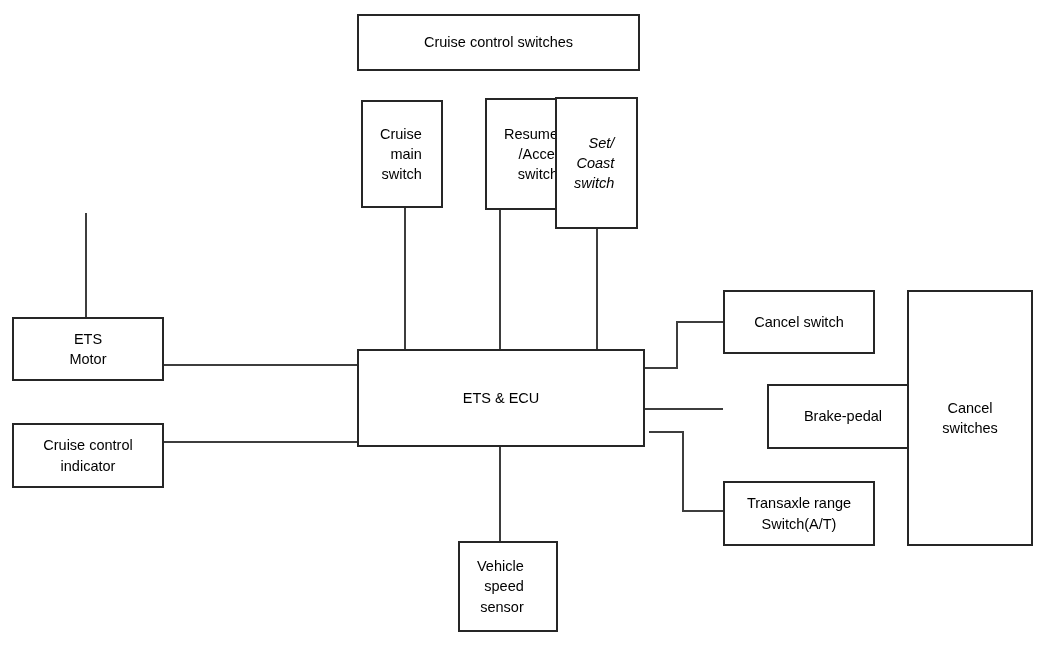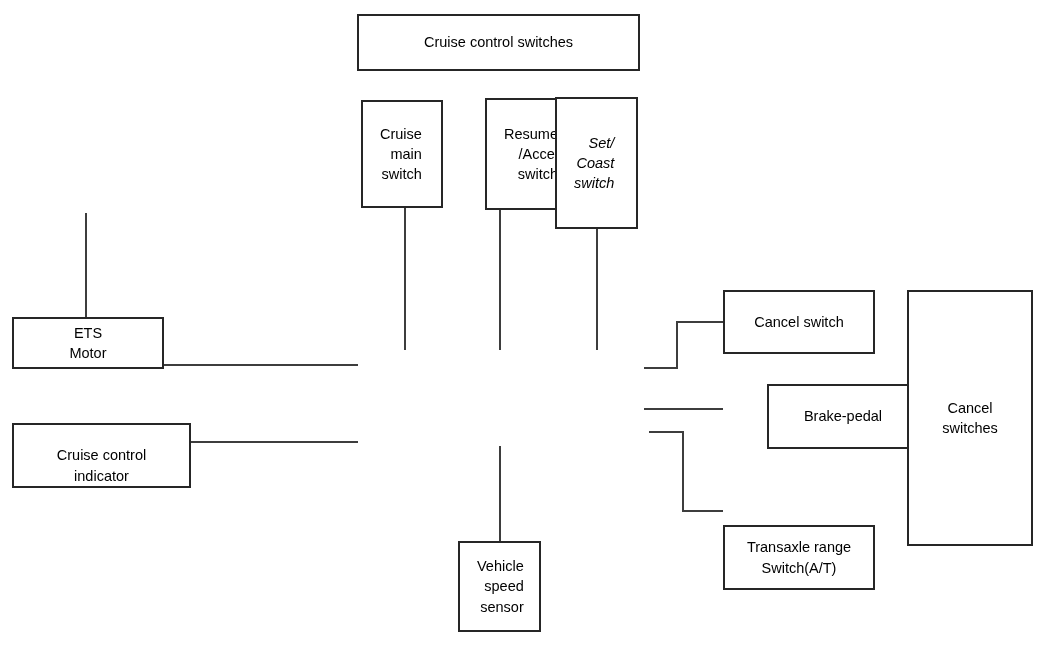--- a/index.html
+++ b/index.html
@@ -51,28 +51,28 @@
   .node.left-text span {
     text-align: right;
     padding-left: 17px;
   }
   
   #n-cruise-control-switches { left: 357px; top: 14px;  width: 283px; height: 57px;  }
   #n-cruise-main-switch      { left: 361px; top: 100px; width: 82px;  height: 108px; }
   #n-resume-accel-switch     { left: 485px; top: 98px;  width: 83px;  height: 112px; }
   #n-set-coast-switch        { left: 555px; top: 97px;  width: 83px;  height: 132px; font-style: italic; }
   #n-throttle-valve          { left: 12px;  top: 148px; width: 152px; height: 65px;  }
-  #n-ets-motor               { left: 12px;  top: 317px; width: 152px; height: 52px;  }
-  #n-cruise-control-indicator{ left: 12px;  top: 423px; width: 179px; height: 65px; align-items: flex-end;  }
+  #n-ets-motor               { left: 12px;  top: 317px; width: 152px; height: 64px;  }
+  #n-cruise-control-indicator{ left: 12px;  top: 423px; width: 152px; height: 65px;  }
   #n-ets-ecu                 { left: 357px; top: 349px; width: 288px; height: 98px;  }
   #n-cancel-switch           { left: 723px; top: 290px; width: 152px; height: 64px;  }
   #n-brake-pedal             { left: 723px; top: 384px; width: 152px; height: 65px; margin-left: 44px;  }
-  #n-transaxle-range-switch  { left: 723px; top: 481px; width: 152px; height: 65px; margin-top: 44px;  }
+  #n-transaxle-range-switch  { left: 723px; top: 481px; width: 152px; height: 65px;  }
   #n-cancel-switches         { left: 907px; top: 290px; width: 126px; height: 256px; }
-  #n-vehicle-speed-sensor    { left: 458px; top: 541px; width: 83px;  height: 91px;  }
+  #n-vehicle-speed-sensor    { left: 458px; top: 541px; width: 100px;  height: 91px;  }
 </style>
 </head>
 <body>
 
 <div class="canvas">
 
   <svg class="wires" viewBox="0 0 1050 651" xmlns="http://www.w3.org/2000/svg">
     <polyline points="86,213 86,317"></polyline>
     <polyline points="405,208 405,350"></polyline>
     <polyline points="500,210 500,350"></polyline>
@@ -111,20 +111,23 @@
   <div class="node" id="n-ets-motor">
     <span>ETS
 Motor</span>
   </div>
 
   <div class="node" id="n-cruise-control-indicator">
     <span>Cruise control
 indicator</span>
   </div>
 
+  <div class="node" id="n-ets-ecu">
+    <span>ETS &amp; ECU</span>
+  </div>
 
   <div class="node" id="n-cancel-switch">
     <span>Cancel switch</span>
   </div>
 
   <div class="node" id="n-brake-pedal">
     <span>Brake-pedal</span>
   </div>
 
   <div class="node" id="n-transaxle-range-switch">

